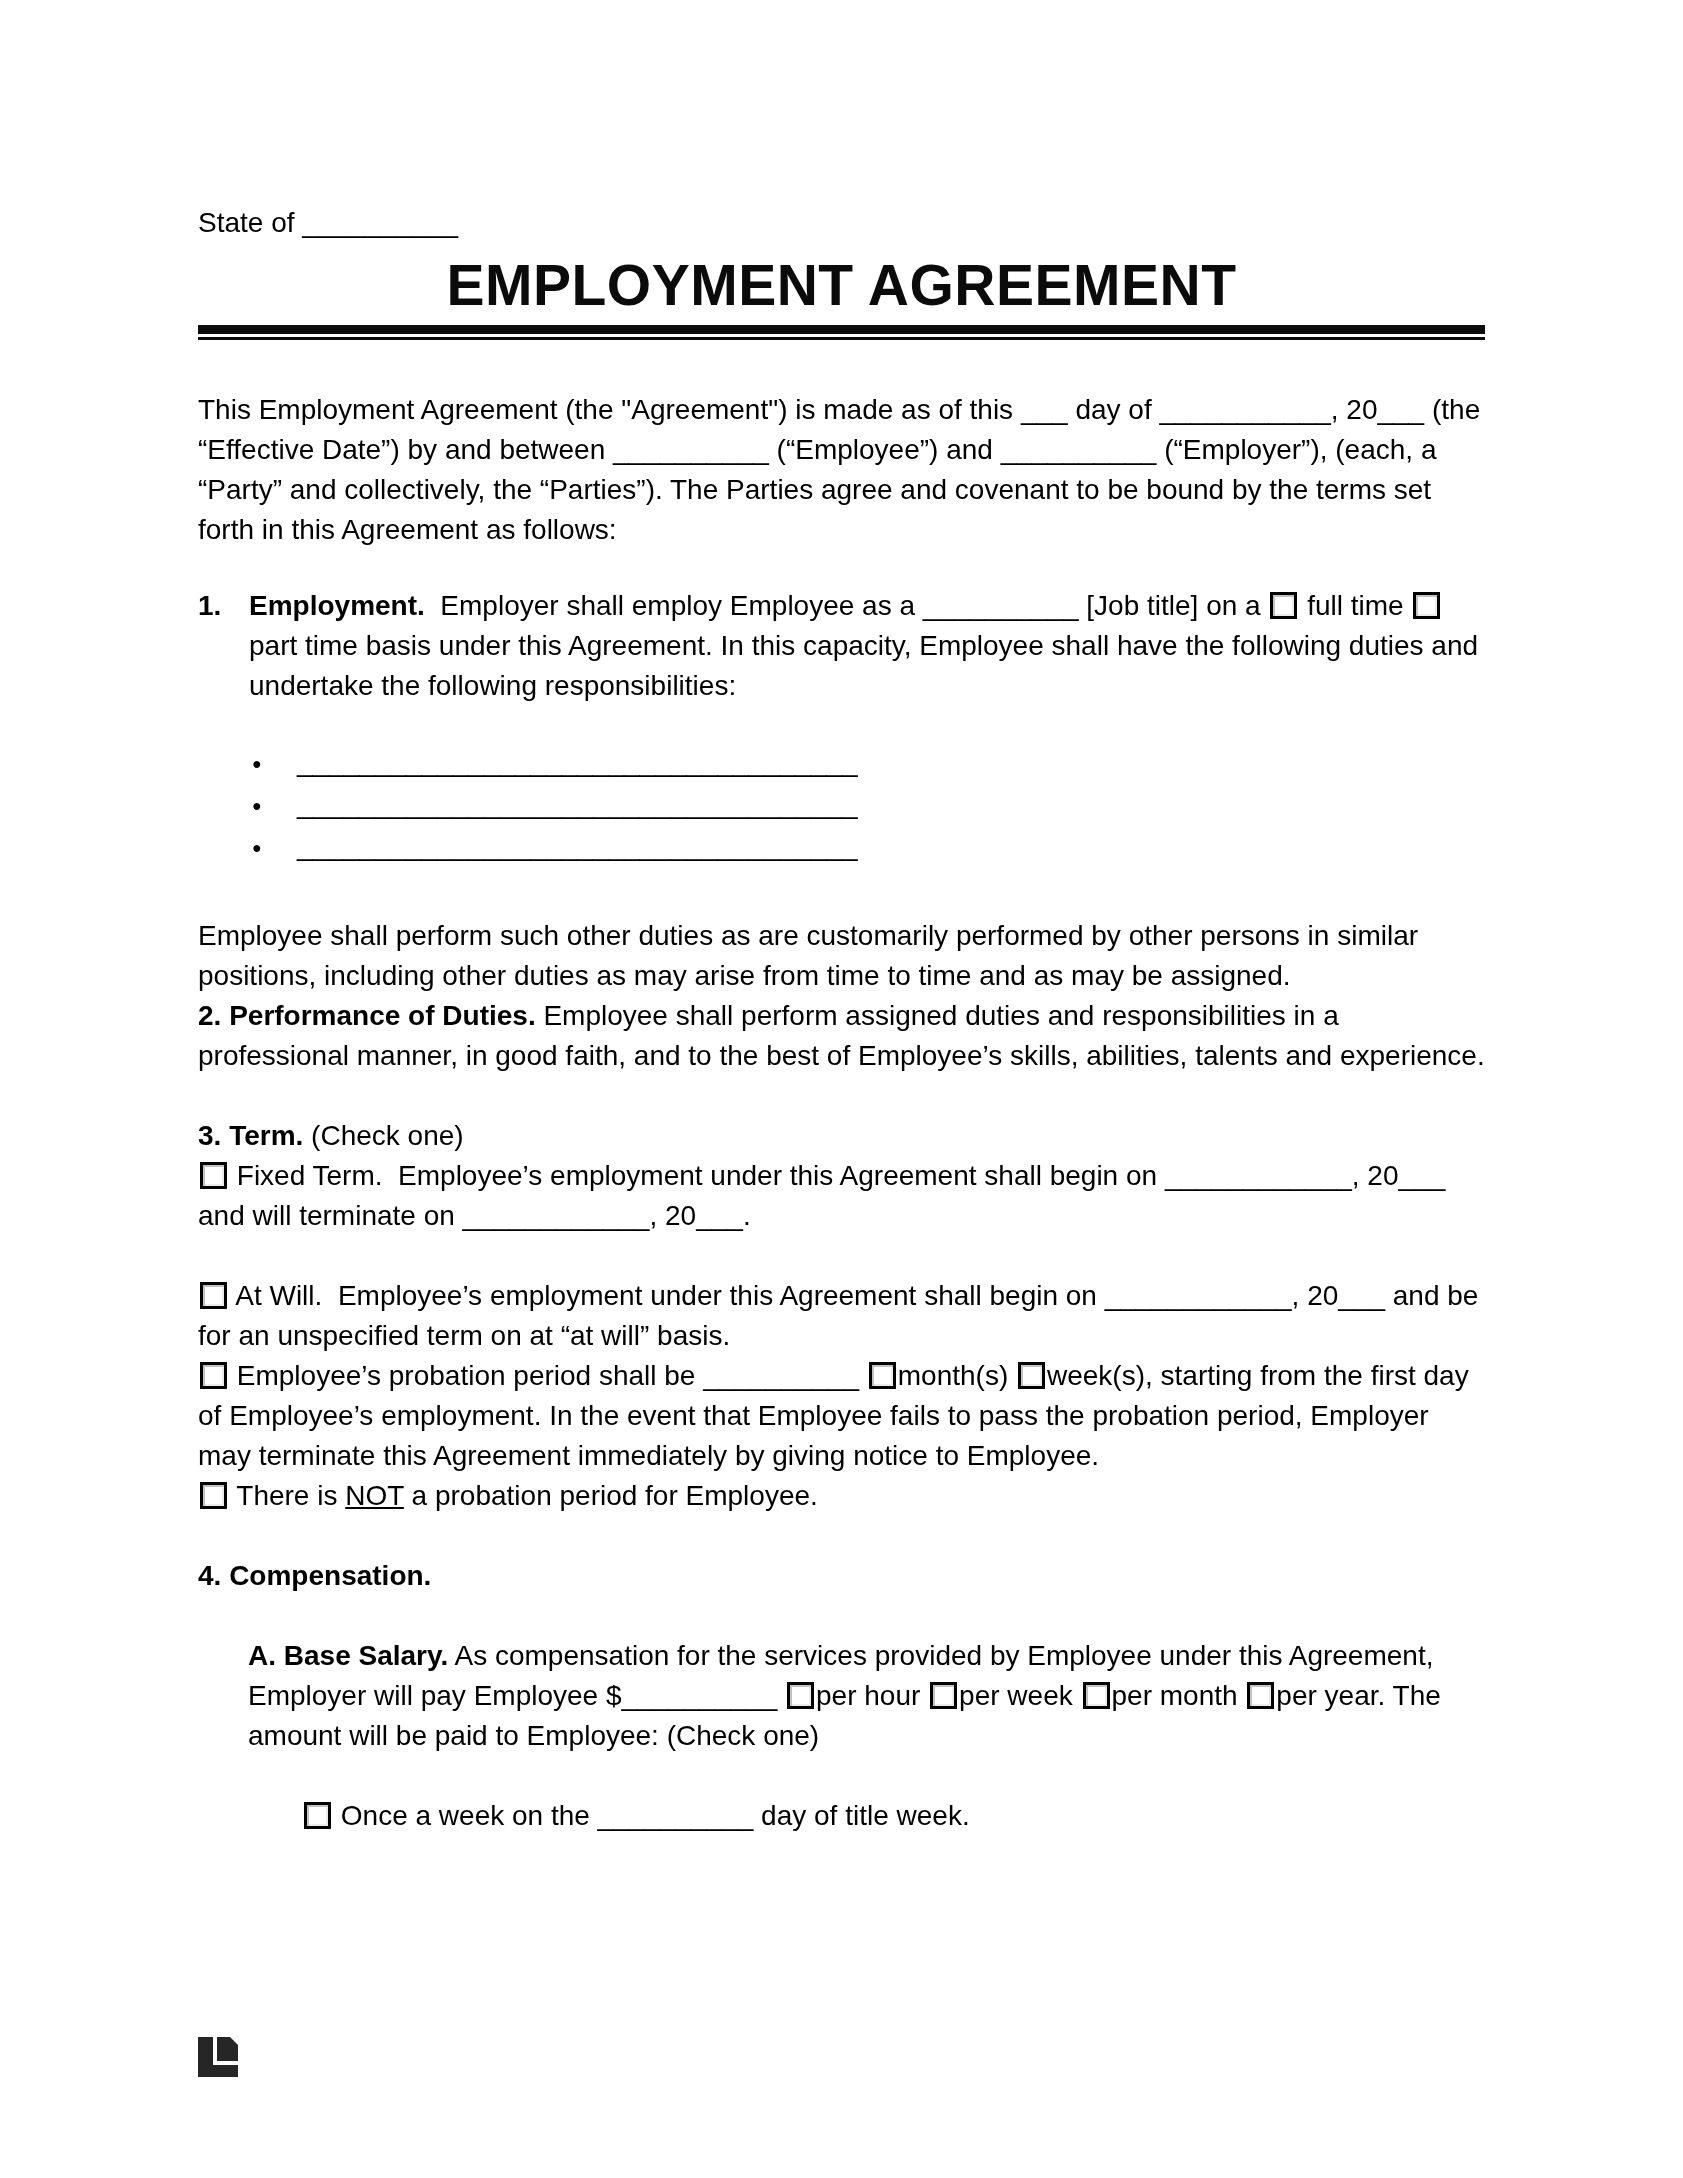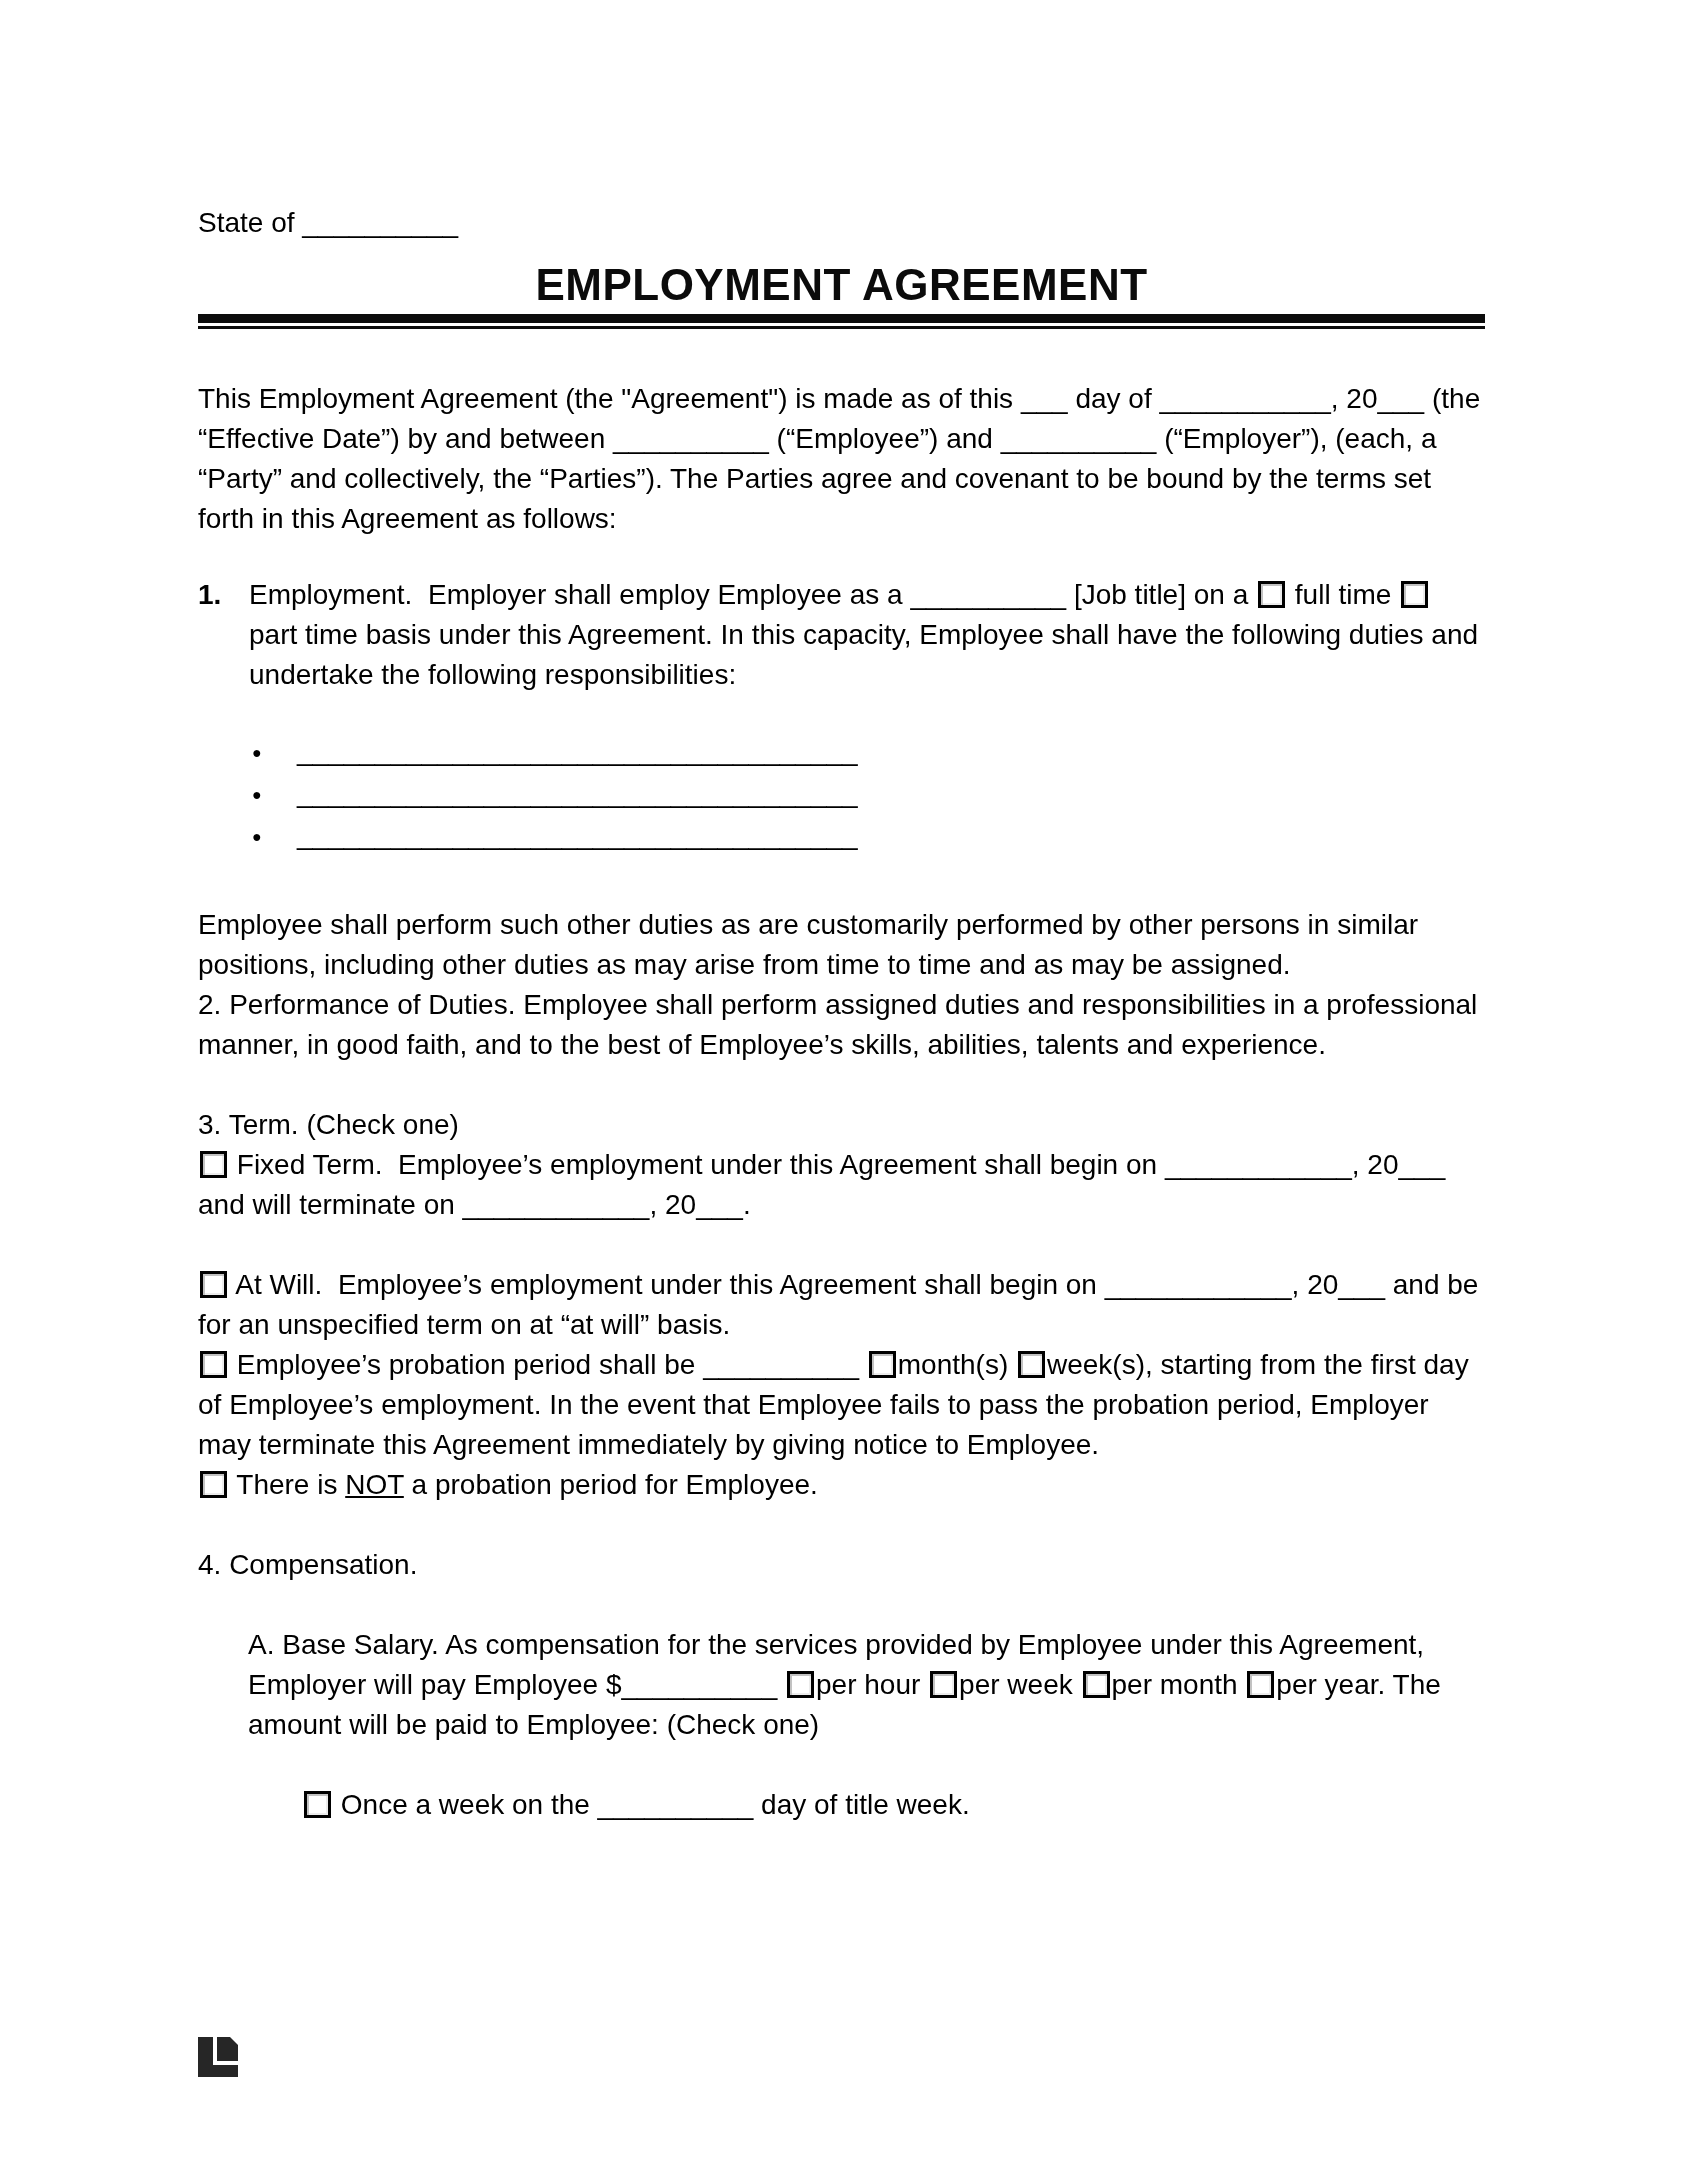--- a/index.html
+++ b/index.html
@@ -8,40 +8,40 @@
     width:1683px; height:2178px;
     background:#ffffff;
     font-family:"Liberation Sans","DejaVu Sans",sans-serif;
     font-size:28px; line-height:40px; color:#000;
     overflow:hidden;
   }
   .content { padding:203px 198px 0 198px; }
   p { margin:0; }
   .state-line { margin:0; }
   .title {
-    margin:18px 0 5px; text-align:center;
-    font-size:44px; line-height:48px; font-weight:bold;
+    margin:18px 0 16px; text-align:center;
+    font-size:57px; line-height:48px; font-weight:bold;
     letter-spacing:0.5px; color:#0b0b0b;
   }
   .rule { margin-top:4px; }
   .rule-thick { height:9px; background:#0c0c0c; }
   .rule-thin  { height:3px; background:#0c0c0c; margin-top:3px; }.mt38{}.mt40{margin-top:40px}
   .mt42{margin-top:42px}.mt48{margin-top:48px}.mt50{margin-top:50px}
 
   .numbered { margin-top:36px; padding-left:51px; text-indent:-51px; }
   .num { display:inline-block; width:51px; text-indent:0; font-weight:bold; }
 
   .duties { margin:36px 0 12px; padding:0 0 0 54px; list-style:none; }
   .duties li { line-height:40px; }
   .dot { display:inline-block; width:45px; font-size:16px; vertical-align:2px; }
 
   .indent1 { margin-left:50px; }
   .indent2 { margin-left:104px; }
 
-  .b { font-weight:normal; }
+  .b { font-weight:bold; }
   .u { text-decoration:underline; }
   .blank { white-space:nowrap; }
 
   .cb {
     display:inline-block; width:21px; height:21px;
     border:3px solid #000; background:#fff;
     box-shadow: inset 2px 2px 0 #c2c2c2, inset -2px -2px 0 #ececec;
     vertical-align:-4px; margin:0 2px;
   }
 

